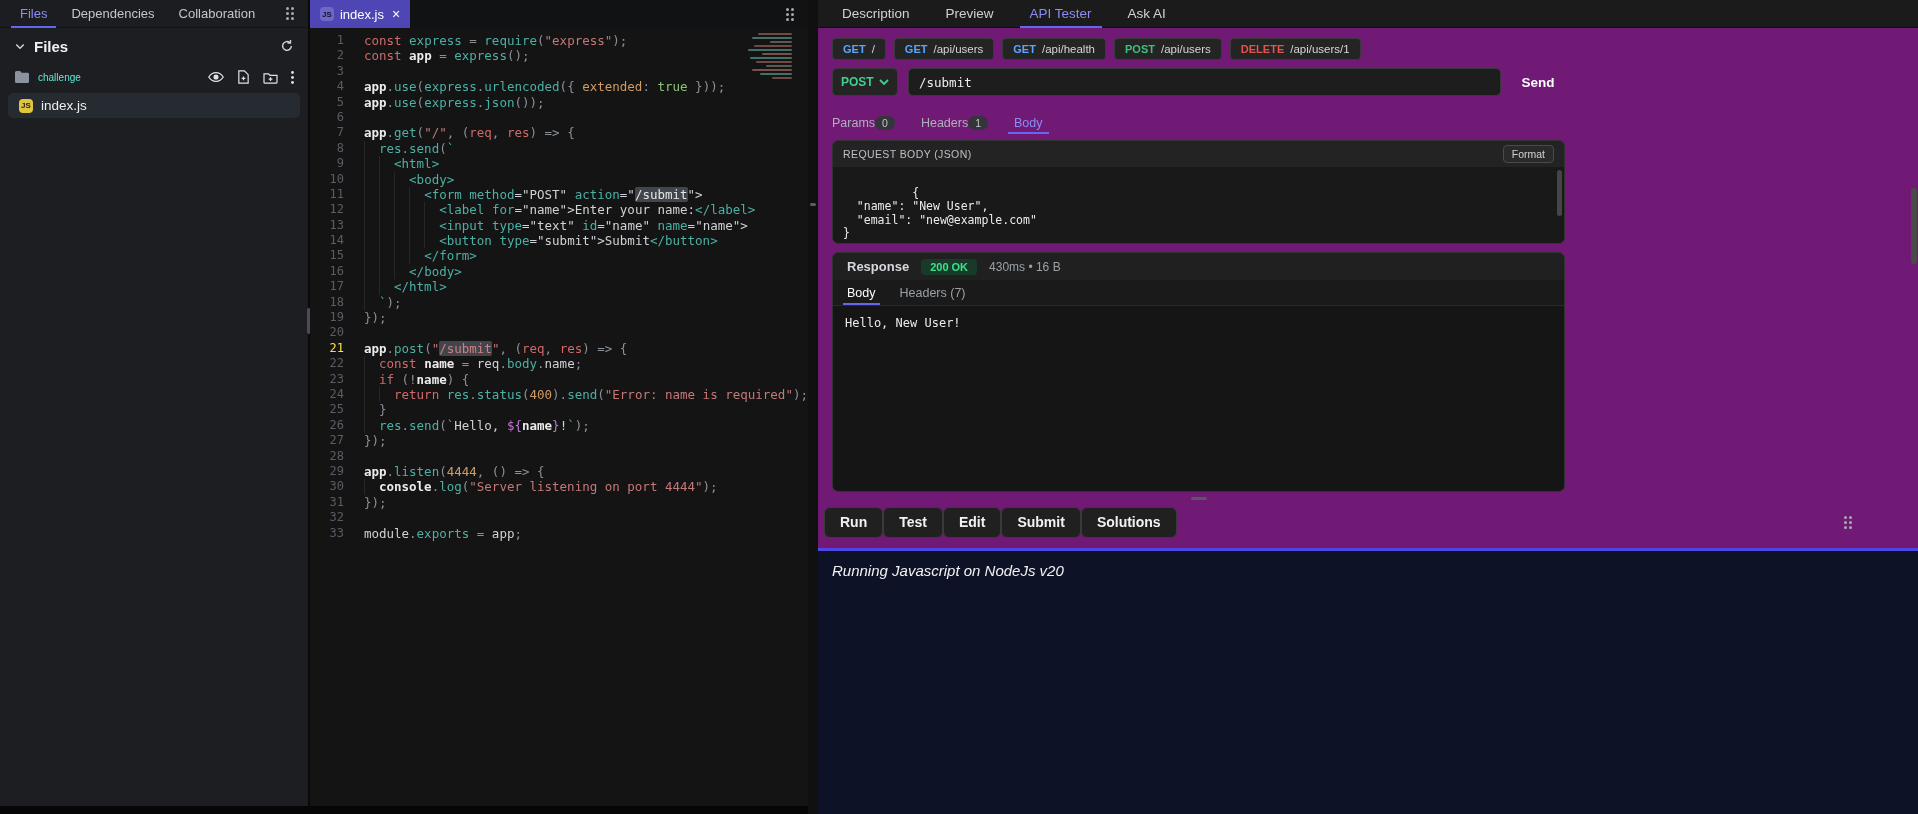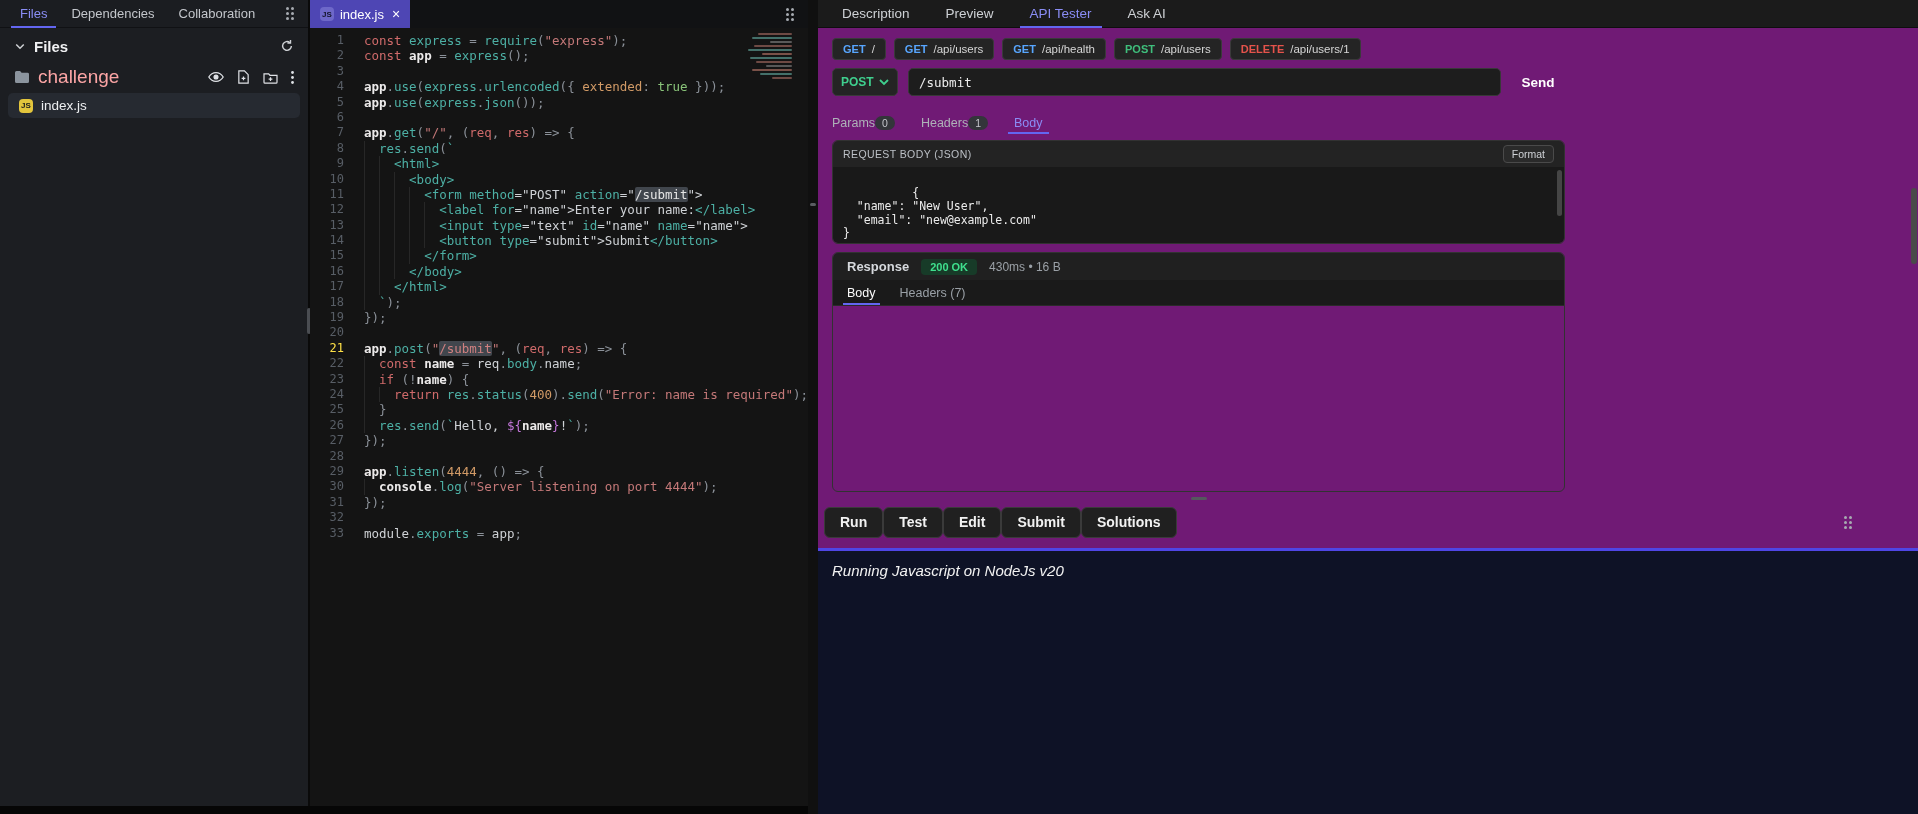--- a/index.html
+++ b/index.html
@@ -19,21 +19,21 @@
   .sb-tabbar{height:28px;flex:none;display:flex;align-items:center;padding-left:20px;gap:24px;background:#1b1d21;border-bottom:1px solid #101114}
   .sb-tab{font-size:13px;color:#c3c6cb;height:28px;display:flex;align-items:center;position:relative;cursor:pointer}
   .sb-tab.active{color:#8a8df5}
   .sb-tab.active::after{content:"";position:absolute;left:-9px;right:-9px;bottom:0;height:2px;background:#6366f1}
   .grid-icon{margin-left:auto;margin-right:14px;display:grid;grid-template-columns:3px 3px;grid-gap:2px}
   .grid-icon i{width:3px;height:3px;border-radius:50%;background:#a7abb1}
   .sb-section{height:36px;display:flex;align-items:center;padding:0 14px;gap:8px}
   .sb-section .title{font-size:15px;font-weight:700;color:#f0f1f3}
   .sb-section .sp{flex:1}
   .tree-folder{height:26px;display:flex;align-items:center;padding:0 14px;gap:8px}
-  .tree-folder .label{font-size:19px;color:#fca5a5;flex:1}
+  .tree-folder .label{font-size:10px;color:#5eead4;flex:1}
   .row-icons{display:flex;align-items:center;gap:13px}
   .tree-file{margin:3px 8px 0 8px;height:25px;display:flex;align-items:center;gap:8px;background:#262a31;border-radius:5px;padding-left:11px}
   .js-badge{width:14px;height:14px;background:#e3c53c;border-radius:4px;color:#1d1d1d;font-size:8px;font-weight:700;display:flex;align-items:center;justify-content:center}
   .tree-file .label{font-size:13.5px;color:#eceef0}
   .icon{color:#c9ccd1}
 
   
   .editor{flex:1;background:#141414;display:flex;flex-direction:column;position:relative}
   .ed-tabbar{height:28px;flex:none;background:#111214;display:flex;align-items:stretch}
   .ed-tab{background:#4e46b4;display:flex;align-items:center;gap:6px;padding:0 10px;cursor:pointer}
@@ -347,20 +347,21 @@
       <div class="resp-panel">
         <div class="resp-head">
           <span class="resp-label">Response</span>
           <span class="status-badge">200 OK</span>
           <span class="resp-meta">430ms • 16 B</span>
         </div>
         <div class="resp-tabs" id="resp-tabs">
             <div class="resp-tab active">Body</div>
             <div class="resp-tab">Headers (7)</div>
           </div>
+        <div class="resp-body">Hello, New User!</div>
       </div>
 
       <div class="splitter-row">
         <span class="h-bar"></span>
       </div>
     </div>
     <span class="rp-scrollbar"></span>
   </div>
 
   <div class="actions">

